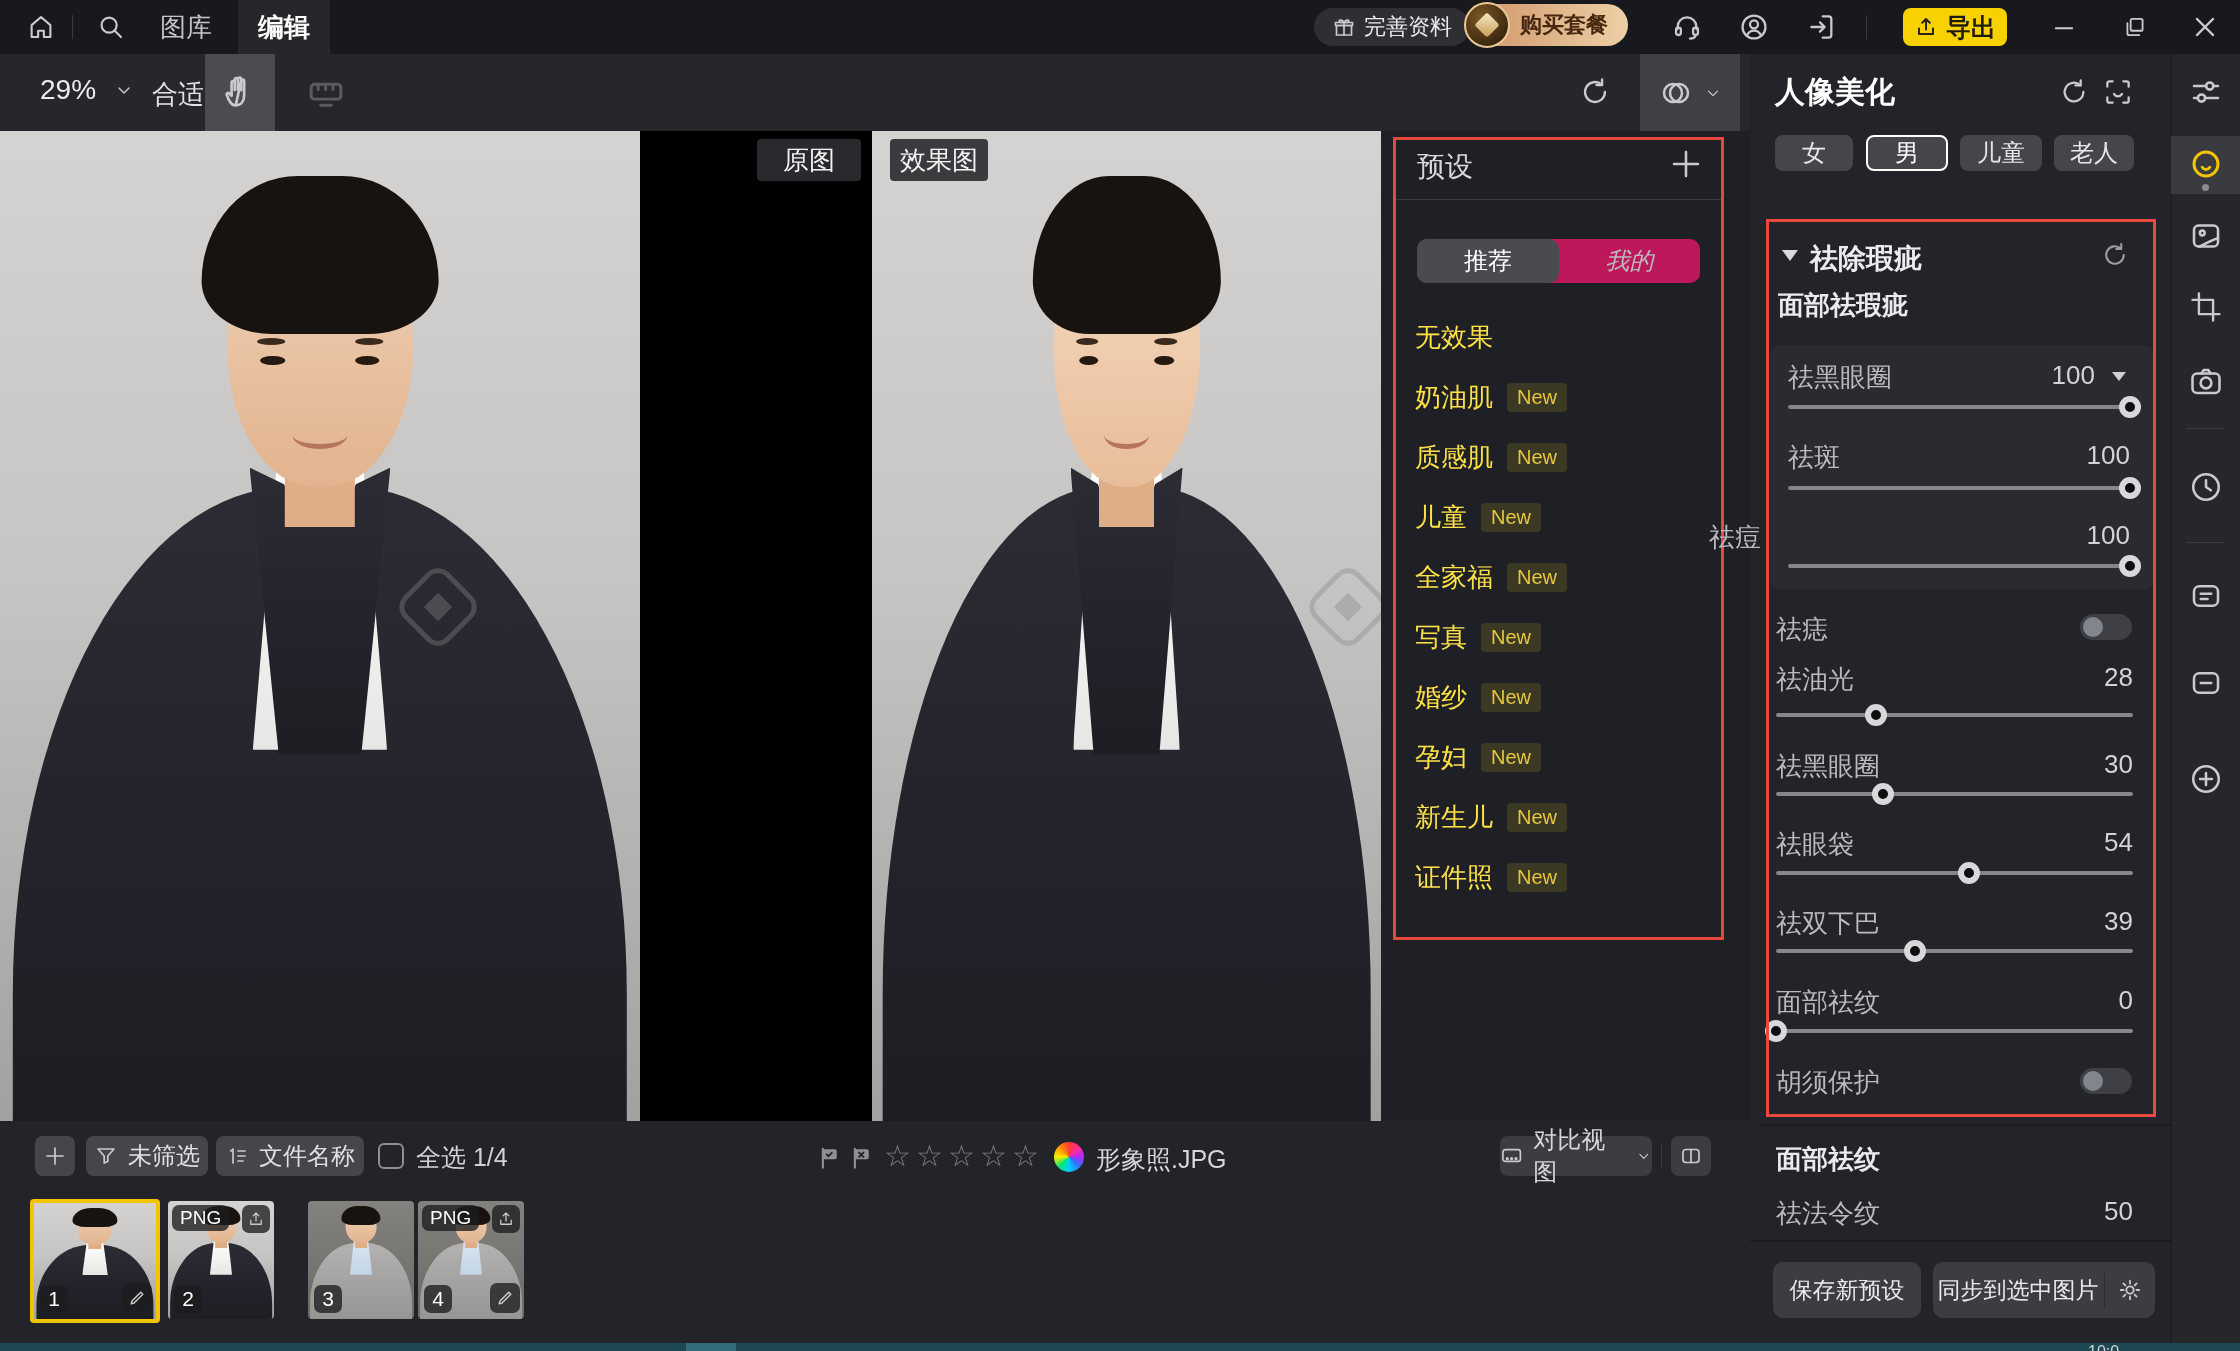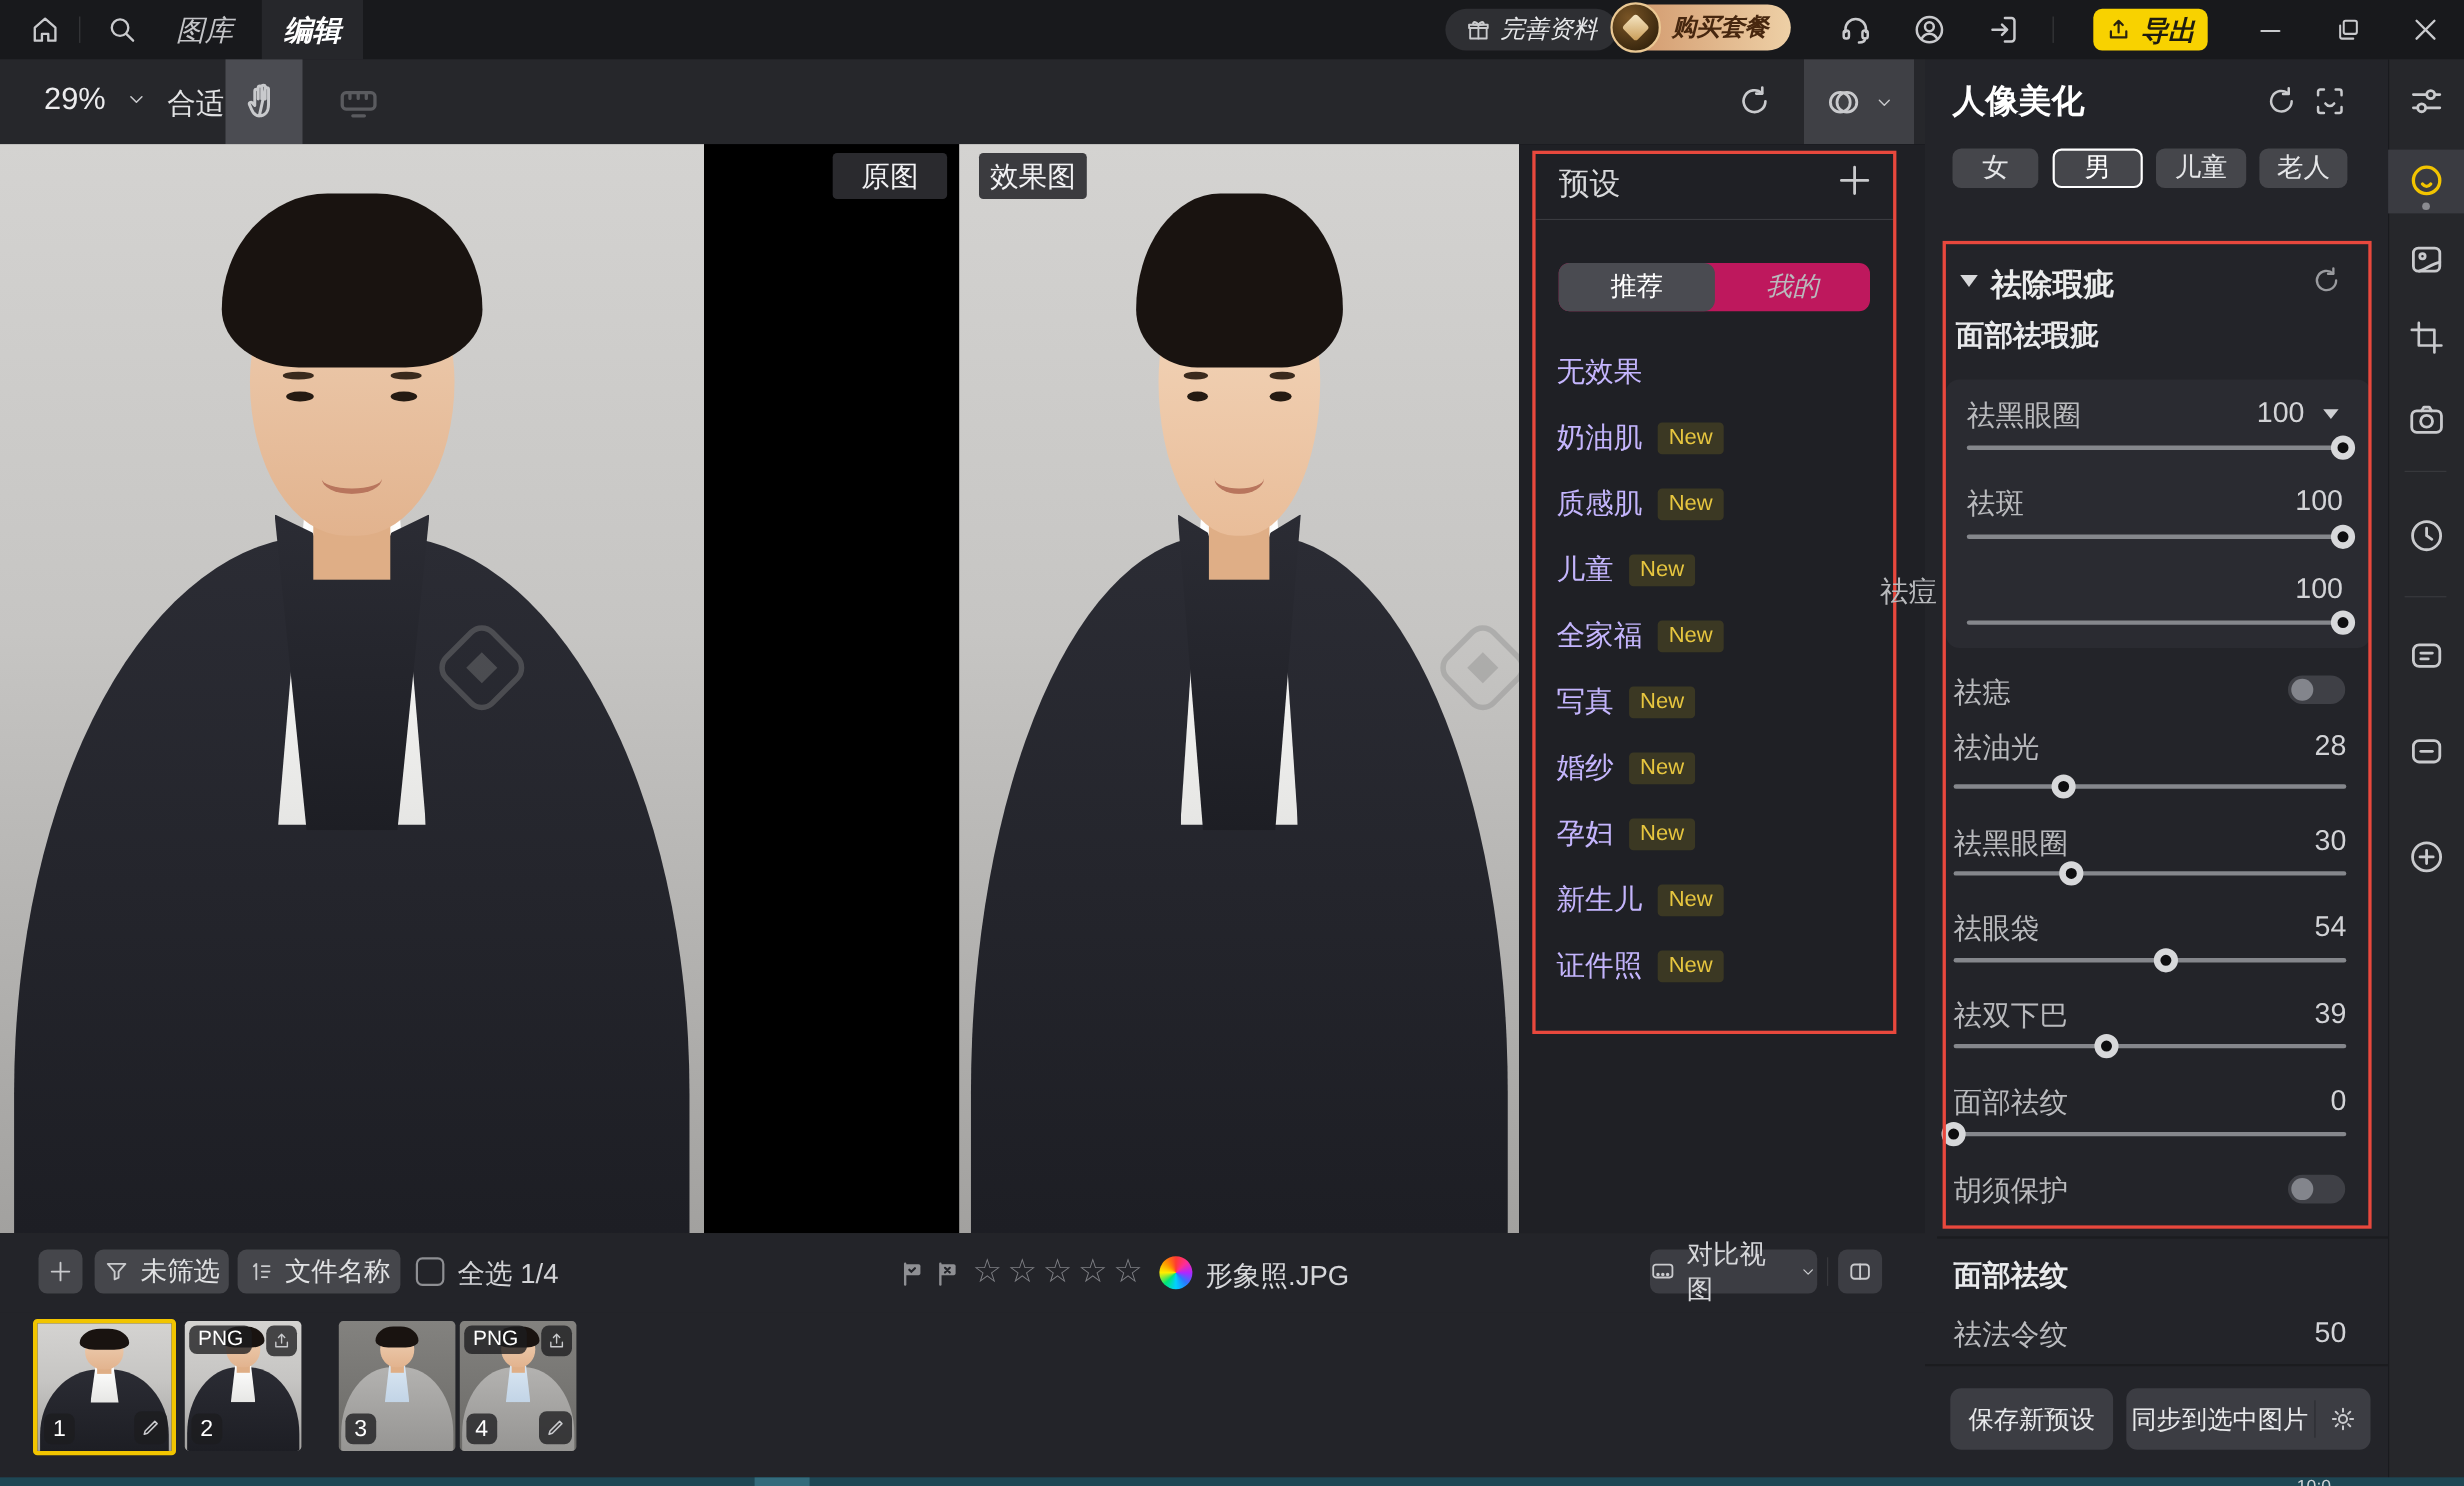--- a/index.html
+++ b/index.html
@@ -3,21 +3,21 @@
 <meta charset="utf-8">
 <style>
   html,body{margin:0;padding:0;background:#101114;}
   .stage{position:relative;width:2240px;height:1351px;overflow:hidden;background:#232429;
          font-family:"Liberation Sans","DejaVu Sans",sans-serif;color:#d4d5d8;}
   .abs{position:absolute;}
   svg{display:block;}
   .ic{stroke:#c9cacd;fill:none;stroke-width:1.7px;stroke-linecap:round;stroke-linejoin:round;}
   .ic-dark{stroke:#2a2410;fill:none;stroke-width:2px;stroke-linecap:round;stroke-linejoin:round;}
   
-  .titlebar{left:0;top:0;width:2240px;height:54px;background:#18191c;font-style:italic;}
+  .titlebar{left:0;top:0;width:2240px;height:54px;background:#18191c;}
   .tb-div{width:1px;height:24px;background:#3a3b3e;}
   .tab-text{font-size:26px;color:#c3c4c7;line-height:54px;}
   .tab-active{background:#26272b;color:#fff;font-weight:bold;text-align:center;}
   .pill-profile{display:flex;align-items:center;gap:8px;background:#2e2f33;border-radius:19px;
                 padding:0 18px;height:38px;font-size:22px;color:#e8e9eb;}
   .pill-purchase{display:flex;align-items:center;background:linear-gradient(90deg,#cf9468,#eed0a6);
                  border-radius:21px;height:42px;padding:0 20px 0 52px;font-size:22px;font-weight:bold;color:#47270f;}
   .diamond-badge{width:46px;height:46px;border-radius:50%;background:radial-gradient(circle at 35% 30%,#7a5526,#241806);
                  border:2px solid #eac893;box-sizing:border-box;}
   .diamond-badge::after{content:"";position:absolute;left:12px;top:12px;width:18px;height:18px;
@@ -56,21 +56,21 @@
   .p-collar{position:absolute;top:32.5%;width:8%;height:6%;background:#fbfbf9;}
   
   .wm{position:absolute;width:76px;height:76px;}
   .wm-sq{position:absolute;inset:6px;border:5px solid rgba(135,135,135,0.38);border-radius:16px;transform:rotate(45deg);}
   .wm-di{position:absolute;left:28px;top:28px;width:20px;height:20px;background:rgba(135,135,135,0.38);transform:rotate(45deg);}
   
   .redbox{border:3px solid #e8483d;box-sizing:border-box;pointer-events:none;}
   .seg-wrap{background:#be185d;border-radius:10px;}
   .seg{position:absolute;top:0;height:44px;line-height:44px;text-align:center;font-size:24px;color:#b9babd;border-radius:10px;}
   .seg.on{background:#4a4b51;color:#fff;}
-  .preset-item-label{font-size:26px;color:#c4b5fd;}
+  .preset-item-label{font-size:26px;color:#fde047;}
   .new-badge{display:inline-block;margin-left:14px;padding:3px 10px;background:#3b3823;color:#e7c63f;
              font-size:20px;border-radius:4px;vertical-align:2px;}
   
   .rpanel{left:1750px;top:54px;width:421px;height:1297px;background:#232429;}
   .gpill{position:absolute;top:135px;height:36px;line-height:36px;text-align:center;font-size:24px;
          color:#e5e6e8;background:#45464b;border-radius:8px;box-sizing:border-box;}
   .gpill.on{border:2px solid #fff;color:#fff;line-height:32px;}
   .lbl{font-size:26px;color:#b9babd;}
   .lbl-b{font-size:26px;font-weight:bold;color:#e9eaec;}
   .val{font-size:26px;color:#d2d3d6;text-align:right;width:120px;}

